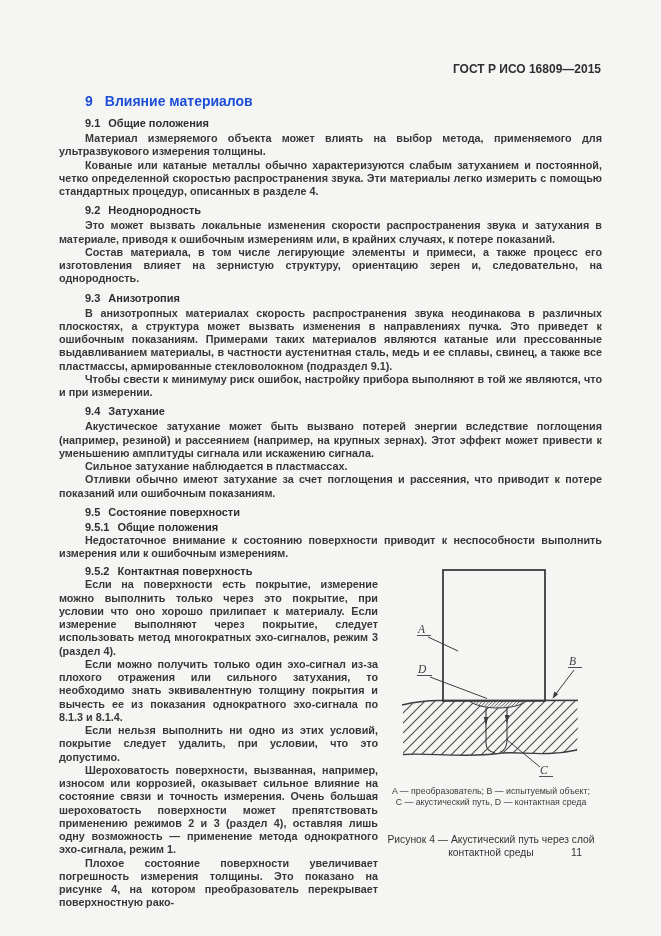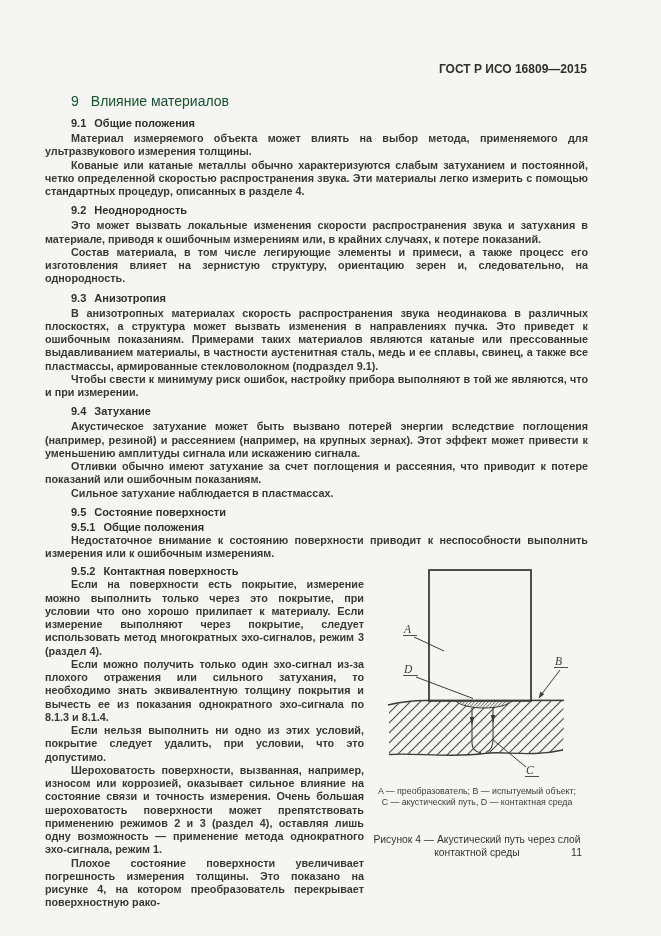--- a/index.html
+++ b/index.html
@@ -7,36 +7,36 @@
     position:relative;
     width:661px; height:936px;
     background:#f5f5f3;
     font-family:"Liberation Sans", sans-serif;
     color:#383838;
     overflow:hidden;
     margin:0 auto;
   }
   .content {
     position:absolute;
-    left:45px; top:0;
+    left:59px; top:0;
     width:543px;
     padding-top:62px;
   }
   .doc-header {
     text-align:right;
     font-weight:bold;
     font-size:12px;
     color:#2f2f2f;
     padding-right:1px;
   }
   .h1 {
     margin:17px 0 0 26px;
     font-size:14px;
-    font-weight:normal;
-    color:#14532d;
+    font-weight:bold;
+    color:#1d4ed8;
   }
   .h1 .num { margin-right:12px; }
   .h2, .h3 {
     margin:6px 0 3px 26px;
     font-size:11px;
     font-weight:bold;
     color:#2f2f2f;
   }
   .h3 { margin:3px 0 1px 26px; }
   .h2 .num, .h3 .num { margin-right:8px; }
@@ -96,22 +96,22 @@
     <h2 class="h2"><span class="num">9.2</span><span>Неоднородность</span></h2>
     <p class="body-p">Это может вызвать локальные изменения скорости распространения звука и затухания в материале, приводя к ошибочным измерениям или, в крайних случаях, к потере показаний.</p>
     <p class="body-p">Состав материала, в том числе легирующие элементы и примеси, а также процесс его изготовления влияет на зернистую структуру, ориентацию зерен и, следовательно, на однородность.</p>
 
     <h2 class="h2"><span class="num">9.3</span><span>Анизотропия</span></h2>
     <p class="body-p">В анизотропных материалах скорость распространения звука неодинакова в различных плоскостях, а структура может вызвать изменения в направлениях пучка. Это приведет к ошибочным показаниям. Примерами таких материалов являются катаные или прессованные выдавливанием материалы, в частности аустенитная сталь, медь и ее сплавы, свинец, а также все пластмассы, армированные стекловолокном (подраздел 9.1).</p>
     <p class="body-p">Чтобы свести к минимуму риск ошибок, настройку прибора выполняют в той же являются, что и при измерении.</p>
 
     <h2 class="h2"><span class="num">9.4</span><span>Затухание</span></h2>
     <p class="body-p">Акустическое затухание может быть вызвано потерей энергии вследствие поглощения (например, резиной) и рассеянием (например, на крупных зернах). Этот эффект может привести к уменьшению амплитуды сигнала или искажению сигнала.</p>
+    <p class="body-p">Сильное затухание наблюдается в пластмассах.</p>
     <p class="body-p">Отливки обычно имеют затухание за счет поглощения и рассеяния, что приводит к потере показаний или ошибочным показаниям.</p>
-    <p class="body-p">Сильное затухание наблюдается в пластмассах.</p>
 
     <h2 class="h2"><span class="num">9.5</span><span>Состояние поверхности</span></h2>
     <h3 class="h3"><span class="num">9.5.1</span><span>Общие положения</span></h3>
     <p class="body-p">Недостаточное внимание к состоянию поверхности приводит к неспособности выполнить измерения или к ошибочным измерениям.</p>
 
     <div class="twocol">
       <div class="leftcol">
         <h3 class="h3"><span class="num">9.5.2</span><span>Контактная поверхность</span></h3>
         <p class="body-p">Если на поверхности есть покрытие, измерение можно выполнить только через это покрытие, при условии что оно хорошо прилипает к материалу. Если измерение выполняют через покрытие, следует использовать метод многократных эхо-сигналов, режим 3 (раздел 4).</p>
         <p class="body-p">Если можно получить только один эхо-сигнал из-за плохого отражения или сильного затухания, то необходимо знать эквивалентную толщину покрытия и вычесть ее из показания однократного эхо-сигнала по 8.1.3 и 8.1.4.</p>

